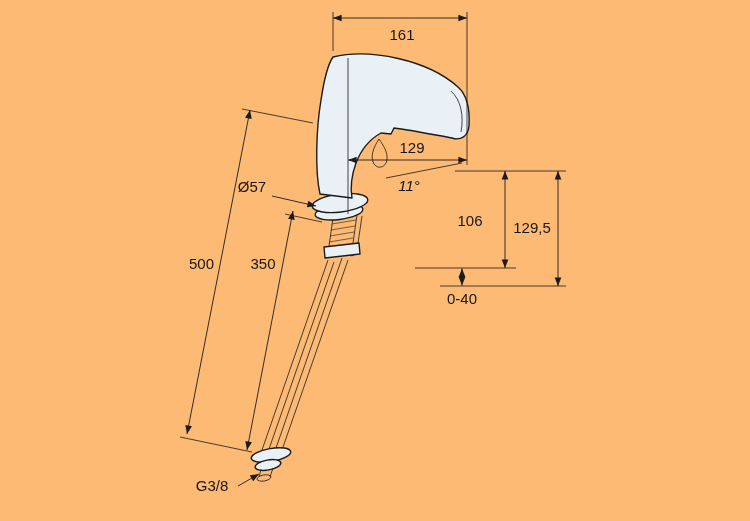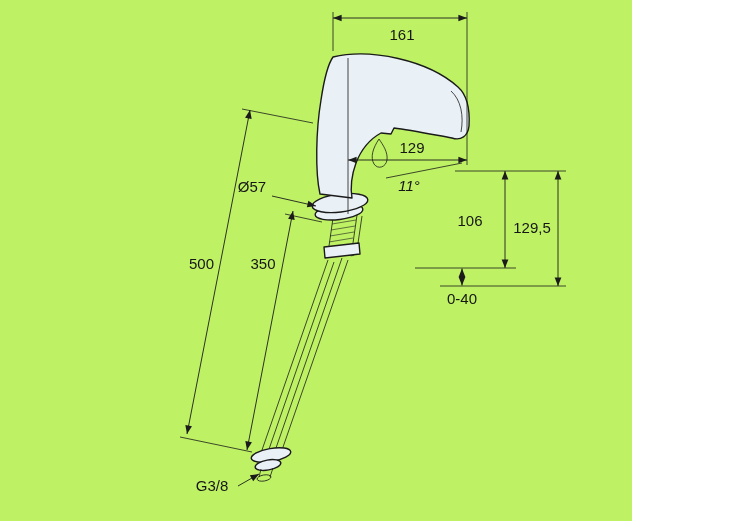--- a/index.html
+++ b/index.html
@@ -1,19 +1,19 @@
 <!DOCTYPE html>
 <html><head>
 <meta charset="utf-8">
 <style>
   html,body{margin:0;padding:0;}
   .stage{
     position:relative;
-    width:632px;height:521px;
-    background:#bef264;
+    width:750px;height:521px;
+    background:#fdba74;
     overflow:hidden;
     font-family:"Liberation Sans", sans-serif;
   }
   svg{position:absolute;left:0;top:0;}
   .outline{stroke:#1b1b1b;stroke-width:1.4;fill:#eaf1f6;stroke-linejoin:round;stroke-linecap:round;}
   .thin{stroke:#1b1b1b;stroke-width:0.8;fill:none;}
   .hatch{stroke:#1b1b1b;stroke-width:0.6;fill:none;}
   .dimline{stroke:#1b1b1b;stroke-width:0.9;fill:none;}
   .dim-text{font-family:"Liberation Sans",sans-serif;font-size:15px;fill:#161616;}
   .dim-text-italic{font-style:italic;}

